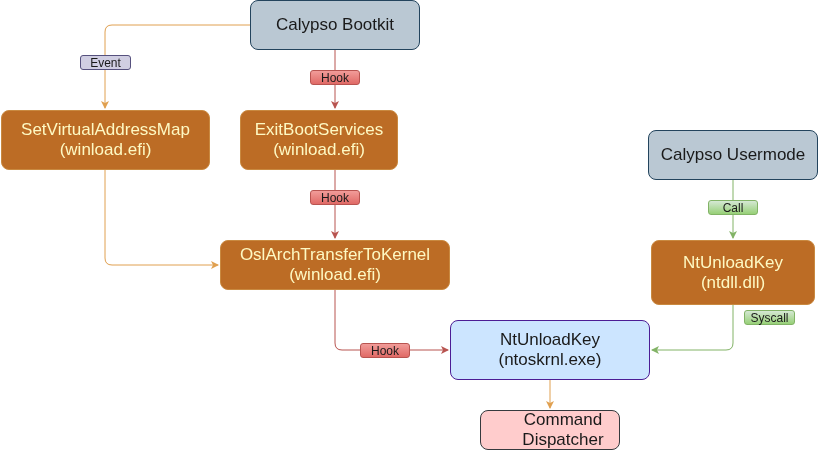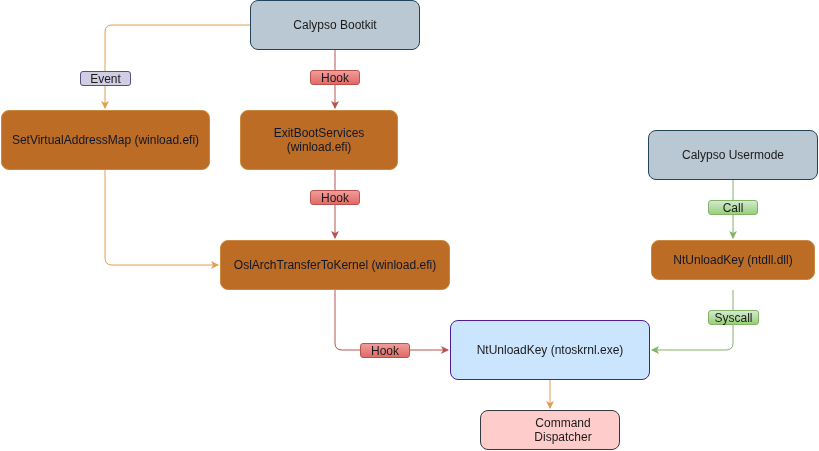--- a/index.html
+++ b/index.html
@@ -1,23 +1,23 @@
 <!DOCTYPE html>
 <html><head>
 <meta charset="utf-8">
 <style>
   html, body { margin:0; padding:0; background:#ffffff; }
   body { width:819px; height:451px; position:relative; overflow:hidden;
          font-family:"Liberation Sans", sans-serif; }
   svg.edges { position:absolute; left:0; top:0; width:819px; height:451px; }
   .node { position:absolute; box-sizing:border-box; border-radius:8px;
           display:flex; align-items:center; justify-content:center;
-          font-size:12px; text-align:center; }
+          font-size:17px; text-align:center; }
   .gray { background:#bac8d3; border:1px solid #23445d; color:#1a1a1a; }
-  .orange { background:#bc6c25; border:1px solid #c98940; color:#0f172a; font-weight:normal; }
+  .orange { background:#bc6c25; border:1px solid #c98940; color:#fef9c3; font-weight:normal; }
   .blue { background:#cce5ff; border:1px solid #4c1d95; color:#1a1a1a; }
   .pink { background:#ffcccc; border:1px solid #36393d; color:#1a1a1a;padding-left:26px; }
   .lbl { position:absolute; box-sizing:border-box; border-radius:3px; font-size:12px;
          display:flex; align-items:center; justify-content:center; height:15px; color:#1a1a1a; }
   .lbl-red { background:linear-gradient(#f19c99,#e06a66); border:1px solid #b85450; }
   .lbl-purple { background:#d0cee2; border:1px solid #56517e; }
   .lbl-green { background:linear-gradient(#d5e8d4,#97d077); border:1px solid #82b366; }
 </style>
 </head>
 <body>
@@ -52,28 +52,28 @@
   </div>
 <div class="node orange" style="left:240px;top:110px;width:158px;height:60px;">
     <span>ExitBootServices (winload.efi)</span>
   </div>
 <div class="node orange" style="left:220px;top:240px;width:230px;height:50px;">
     <span>OslArchTransferToKernel (winload.efi)</span>
   </div>
 <div class="node gray" style="left:648px;top:130px;width:170px;height:50px;">
     <span>Calypso Usermode</span>
   </div>
-<div class="node orange" style="left:651px;top:240px;width:164px;height:40px;">
+<div class="node orange" style="left:651px;top:240px;width:164px;height:65px;">
     <span>NtUnloadKey (ntdll.dll)</span>
   </div>
 <div class="node blue" style="left:450px;top:320px;width:200px;height:60px;">
     <span>NtUnloadKey (ntoskrnl.exe)</span>
   </div>
 <div class="node pink" style="left:480px;top:410px;width:140px;height:40px;">
     <span>Command Dispatcher</span>
   </div>
 
-<div class="lbl lbl-purple" style="left:80px;top:71px;width:51px;">Event</div>
+<div class="lbl lbl-purple" style="left:80px;top:55px;width:51px;">Event</div>
 <div class="lbl lbl-red" style="left:310px;top:70px;width:50px;">Hook</div>
 <div class="lbl lbl-red" style="left:310px;top:190px;width:50px;">Hook</div>
 <div class="lbl lbl-red" style="left:360px;top:343px;width:50px;">Hook</div>
 <div class="lbl lbl-green" style="left:708px;top:200px;width:50px;">Call</div>
-<div class="lbl lbl-green" style="left:708px;top:310px;width:51px;">Syscall</div>
+<div class="lbl lbl-green" style="left:744px;top:310px;width:51px;">Syscall</div>
 
 </body></html>

